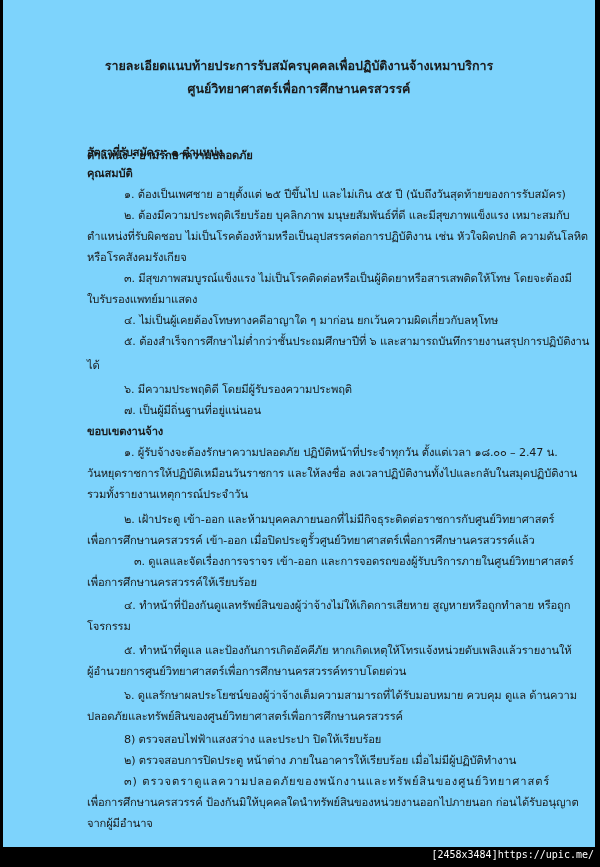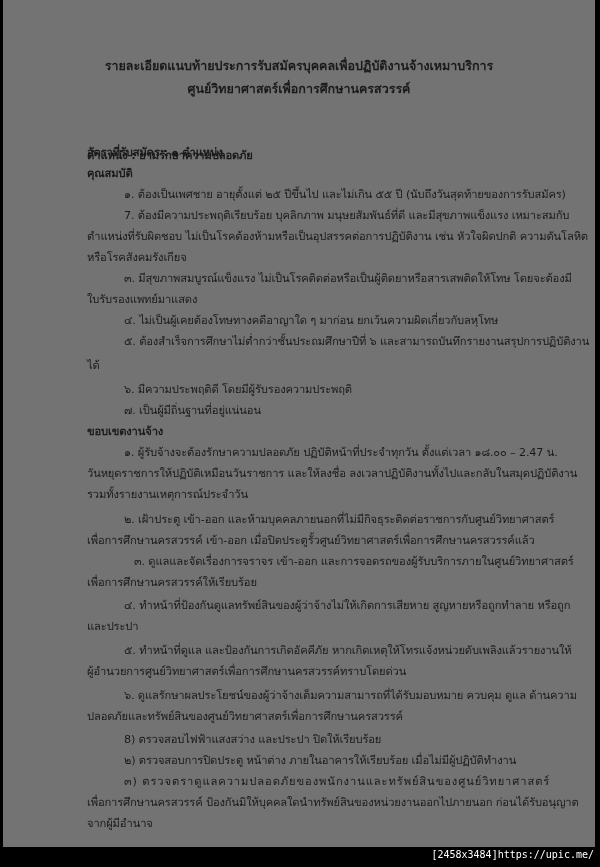--- a/index.html
+++ b/index.html
@@ -2,21 +2,21 @@
 <html><head>
   <meta charset="utf-8">
   <style>
     html, body { margin: 0; padding: 0; }
     body {
       width: 600px; height: 867px; background: #000; position: relative; overflow: hidden;
       font-family: "DejaVu Sans", sans-serif;
     }
     .page {
       position: absolute; left: 3px; top: 0; width: 592px; height: 847px;
-      background: #737373; overflow: hidden;
+      background: #7dd3fc; overflow: hidden;
     }
     .title {
       position: absolute; left: 0; width: 100%; text-align: center;
       font-size: 12.5px; font-weight: bold; color: #1a1a1a; white-space: nowrap;
     }
     .line {
       position: absolute; font-size: 11.2px; color: #1a1a1a; white-space: nowrap;
       letter-spacing: -0.15px;
     }
     .bold { font-weight: bold; }
@@ -34,42 +34,42 @@
 
 <div class="page">
   <div class="title" style="top:56px;">รายละเอียดแนบท้ายประการรับสมัครบุคคลเพื่อปฏิบัติงานจ้างเหมาบริการ</div>
   <div class="title" style="top:79px;">ศูนย์วิทยาศาสตร์เพื่อการศึกษานครสวรรค์</div>
 
   <div class="line bold" style="left:84px; top:122px;margin-top:24px;">ตำแหน่ง : ยามรักษาความปลอดภัย</div>
   <div class="line bold" style="left:84px; top:143px;">อัตราที่รับสมัคร : ๑ ตำแหน่ง</div>
   <div class="line bold" style="left:84px; top:164px;">คุณสมบัติ</div>
 
   <div class="line" style="left:121px; top:185px;">๑. ต้องเป็นเพศชาย อายุตั้งแต่ ๒๕ ปีขึ้นไป และไม่เกิน ๕๕ ปี (นับถึงวันสุดท้ายของการรับสมัคร)</div>
-  <div class="line" style="left:121px; top:206px;">7. ต้องมีความประพฤติเรียบร้อย บุคลิกภาพ มนุษยสัมพันธ์ที่ดี และมีสุขภาพแข็งแรง เหมาะสมกับ</div>
+  <div class="line" style="left:121px; top:206px;">๒. ต้องมีความประพฤติเรียบร้อย บุคลิกภาพ มนุษยสัมพันธ์ที่ดี และมีสุขภาพแข็งแรง เหมาะสมกับ</div>
   <div class="line" style="left:84px; top:227px;">ตำแหน่งที่รับผิดชอบ ไม่เป็นโรคต้องห้ามหรือเป็นอุปสรรคต่อการปฏิบัติงาน เช่น หัวใจผิดปกติ ความดันโลหิต</div>
   <div class="line" style="left:84px; top:248px;">หรือโรคสังคมรังเกียจ</div>
   <div class="line" style="left:121px; top:269px;">๓. มีสุขภาพสมบูรณ์แข็งแรง ไม่เป็นโรคติดต่อหรือเป็นผู้ติดยาหรือสารเสพติดให้โทษ  โดยจะต้องมี</div>
   <div class="line" style="left:84px; top:290px;">ใบรับรองแพทย์มาแสดง</div>
   <div class="line" style="left:121px; top:311px;text-align:center;">๔. ไม่เป็นผู้เคยต้องโทษทางคดีอาญาใด ๆ มาก่อน ยกเว้นความผิดเกี่ยวกับลหุโทษ</div>
   <div class="line" style="left:121px; top:332px;">๕. ต้องสำเร็จการศึกษาไม่ต่ำกว่าชั้นประถมศึกษาปีที่ ๖ และสามารถบันทึกรายงานสรุปการปฏิบัติงาน</div>
   <div class="line" style="left:84px; top:356px;">ได้</div>
   <div class="line" style="left:121px; top:380px;">๖. มีความประพฤติดี โดยมีผู้รับรองความประพฤติ</div>
   <div class="line" style="left:121px; top:401px;">๗. เป็นผู้มีถิ่นฐานที่อยู่แน่นอน</div>
 
   <div class="line bold" style="left:84px; top:422px;">ขอบเขตงานจ้าง</div>
 
   <div class="line" style="left:121px; top:443px;">๑. ผู้รับจ้างจะต้องรักษาความปลอดภัย ปฏิบัติหน้าที่ประจำทุกวัน  ตั้งแต่เวลา ๑๘.๐๐ – 2.47 น.</div>
   <div class="line" style="left:84px; top:464px;">วันหยุดราชการให้ปฏิบัติเหมือนวันราชการ และให้ลงชื่อ ลงเวลาปฏิบัติงานทั้งไปและกลับในสมุดปฏิบัติงาน</div>
   <div class="line" style="left:84px; top:485px;">รวมทั้งรายงานเหตุการณ์ประจำวัน</div>
   <div class="line" style="left:121px; top:510px;">๒. เฝ้าประตู เข้า-ออก และห้ามบุคคลภายนอกที่ไม่มีกิจธุระติดต่อราชการกับศูนย์วิทยาศาสตร์</div>
   <div class="line" style="left:84px; top:531px;">เพื่อการศึกษานครสวรรค์ เข้า-ออก เมื่อปิดประตูรั้วศูนย์วิทยาศาสตร์เพื่อการศึกษานครสวรรค์แล้ว</div>
   <div class="line" style="left:131px; top:552px;">๓. ดูแลและจัดเรื่องการจราจร เข้า-ออก และการจอดรถของผู้รับบริการภายในศูนย์วิทยาศาสตร์</div>
   <div class="line" style="left:84px; top:573px;">เพื่อการศึกษานครสวรรค์ให้เรียบร้อย</div>
   <div class="line" style="left:121px; top:596px;">๔. ทำหน้าที่ป้องกันดูแลทรัพย์สินของผู้ว่าจ้างไม่ให้เกิดการเสียหาย สูญหายหรือถูกทำลาย หรือถูก</div>
-  <div class="line" style="left:84px; top:617px;">และประปา</div>
+  <div class="line" style="left:84px; top:617px;">โจรกรรม</div>
   <div class="line" style="left:121px; top:641px;">๕. ทำหน้าที่ดูแล และป้องกันการเกิดอัคคีภัย หากเกิดเหตุให้โทรแจ้งหน่วยดับเพลิงแล้วรายงานให้</div>
   <div class="line" style="left:84px; top:662px;">ผู้อำนวยการศูนย์วิทยาศาสตร์เพื่อการศึกษานครสวรรค์ทราบโดยด่วน</div>
   <div class="line" style="left:121px; top:686px;">๖. ดูแลรักษาผลประโยชน์ของผู้ว่าจ้างเต็มความสามารถที่ได้รับมอบหมาย ควบคุม ดูแล ด้านความ</div>
   <div class="line" style="left:84px; top:707px;">ปลอดภัยและทรัพย์สินของศูนย์วิทยาศาสตร์เพื่อการศึกษานครสวรรค์</div>
   <div class="line" style="left:121px; top:730px;">8) ตรวจสอบไฟฟ้าแสงสว่าง และประปา ปิดให้เรียบร้อย</div>
   <div class="line" style="left:121px; top:751px;">๒) ตรวจสอบการปิดประตู หน้าต่าง ภายในอาคารให้เรียบร้อย เมื่อไม่มีผู้ปฏิบัติทำงาน</div>
   <div class="line spaced" style="left:121px; top:772px;">๓) ตรวจตราดูแลความปลอดภัยของพนักงานและทรัพย์สินของศูนย์วิทยาศาสตร์</div>
   <div class="line" style="left:84px; top:793px;">เพื่อการศึกษานครสวรรค์ ป้องกันมิให้บุคคลใดนำทรัพย์สินของหน่วยงานออกไปภายนอก ก่อนได้รับอนุญาต</div>
   <div class="line" style="left:84px; top:814px;">จากผู้มีอำนาจ</div>
 </div>

